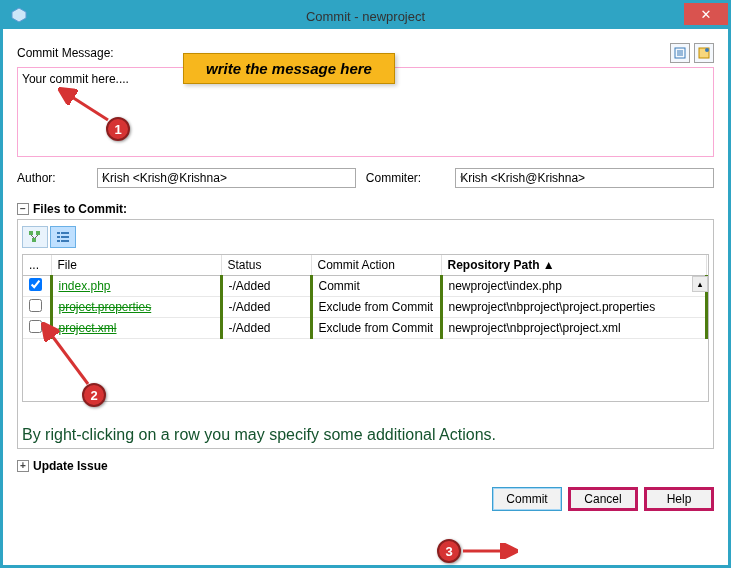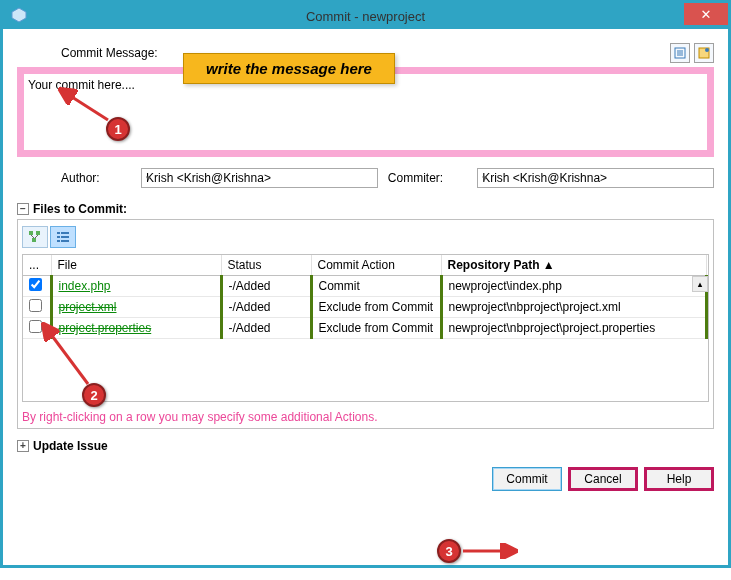--- a/index.html
+++ b/index.html
@@ -43,37 +43,37 @@
   background: #d9534f;
   color: #fff;
   display: flex; align-items: center; justify-content: center;
   font-size: 13px;
   cursor: pointer;
 }
 .content {
   padding: 14px 14px 8px 14px;
   background: #fff;
 }
-.label { font-size: 12px; color: #000; margin-left: 44px; }
+.label { font-size: 12px; color: #000; }
 .commit-msg-row {
   display: flex;
   justify-content: space-between;
   align-items: center;
   margin-bottom: 4px;
 }
 .msg-icons { display: flex; gap: 4px; }
 .icon-btn {
   width: 20px; height: 20px; border: 1px solid #a0a0a0; background: #f4f8fd;
   display: flex; align-items: center; justify-content: center;
   cursor: pointer;
 }
 .textarea {
   width: 100%;
   height: 90px;
-  border: 7px solid #f9a8d4;
+  border: 1px solid #f9a8d4;
   padding: 4px;
   font-family: inherit;
   font-size: 12px;
   resize: none;
 }
 .author-row {
   display: flex;
   align-items: center;
   gap: 6px;
   margin-top: 8px;
@@ -153,23 +153,23 @@
 .col-action { width: 130px; }
 .file-added { color: #0a8a0a; text-decoration: underline; }
 .file-excluded { color: #0a8a0a; text-decoration: line-through underline; }
 .chkbox { width: 13px; height: 13px; }
 .scroll-up {
   position: absolute; right: 0; top: 21px; width: 16px; height: 16px;
   background: #eee; border: 1px solid #ccc; font-size: 9px;
   display: flex; align-items: center; justify-content: center;
 }
 .hint {
-  margin-top: 8px;
-  font-size: 12px;
-  color: #ec4899;
+  margin-top: 24px;
+  font-size: 16px;
+  color: #14532d;
 }
 .update-issue {
   display: flex; align-items: center; gap: 4px;
   margin-top: 10px;
   font-weight: bold;
 }
 .buttons {
   display: flex;
   justify-content: flex-end;
   gap: 6px;
@@ -321,31 +321,31 @@
           <tbody id="files-body">
               <tr>
                 <td><input type="checkbox" class="chkbox" checked="" style=""></td>
                 <td><span class="file-added">index.php</span></td>
                 <td>-/Added</td>
                 <td>Commit</td>
                 <td>newproject\index.php</td>
               </tr>
               <tr>
                 <td><input type="checkbox" class="chkbox" style=""></td>
+                <td><span class="file-excluded">project.properties</span></td>
+                <td>-/Added</td>
+                <td>Exclude from Commit</td>
+                <td>newproject\nbproject\project.properties</td>
+              </tr>
+              <tr>
+                <td><input type="checkbox" class="chkbox" style=""></td>
                 <td><span class="file-excluded">project.xml</span></td>
                 <td>-/Added</td>
                 <td>Exclude from Commit</td>
                 <td>newproject\nbproject\project.xml</td>
-              </tr>
-              <tr>
-                <td><input type="checkbox" class="chkbox" style=""></td>
-                <td><span class="file-excluded">project.properties</span></td>
-                <td>-/Added</td>
-                <td>Exclude from Commit</td>
-                <td>newproject\nbproject\project.properties</td>
               </tr>
             </tbody>
         </table>
         <div class="scroll-up">▴</div>
       </div>
 
       <div class="hint">By right-clicking on a row you may specify some additional Actions.</div>
     </div>
 
     <div class="update-issue">

